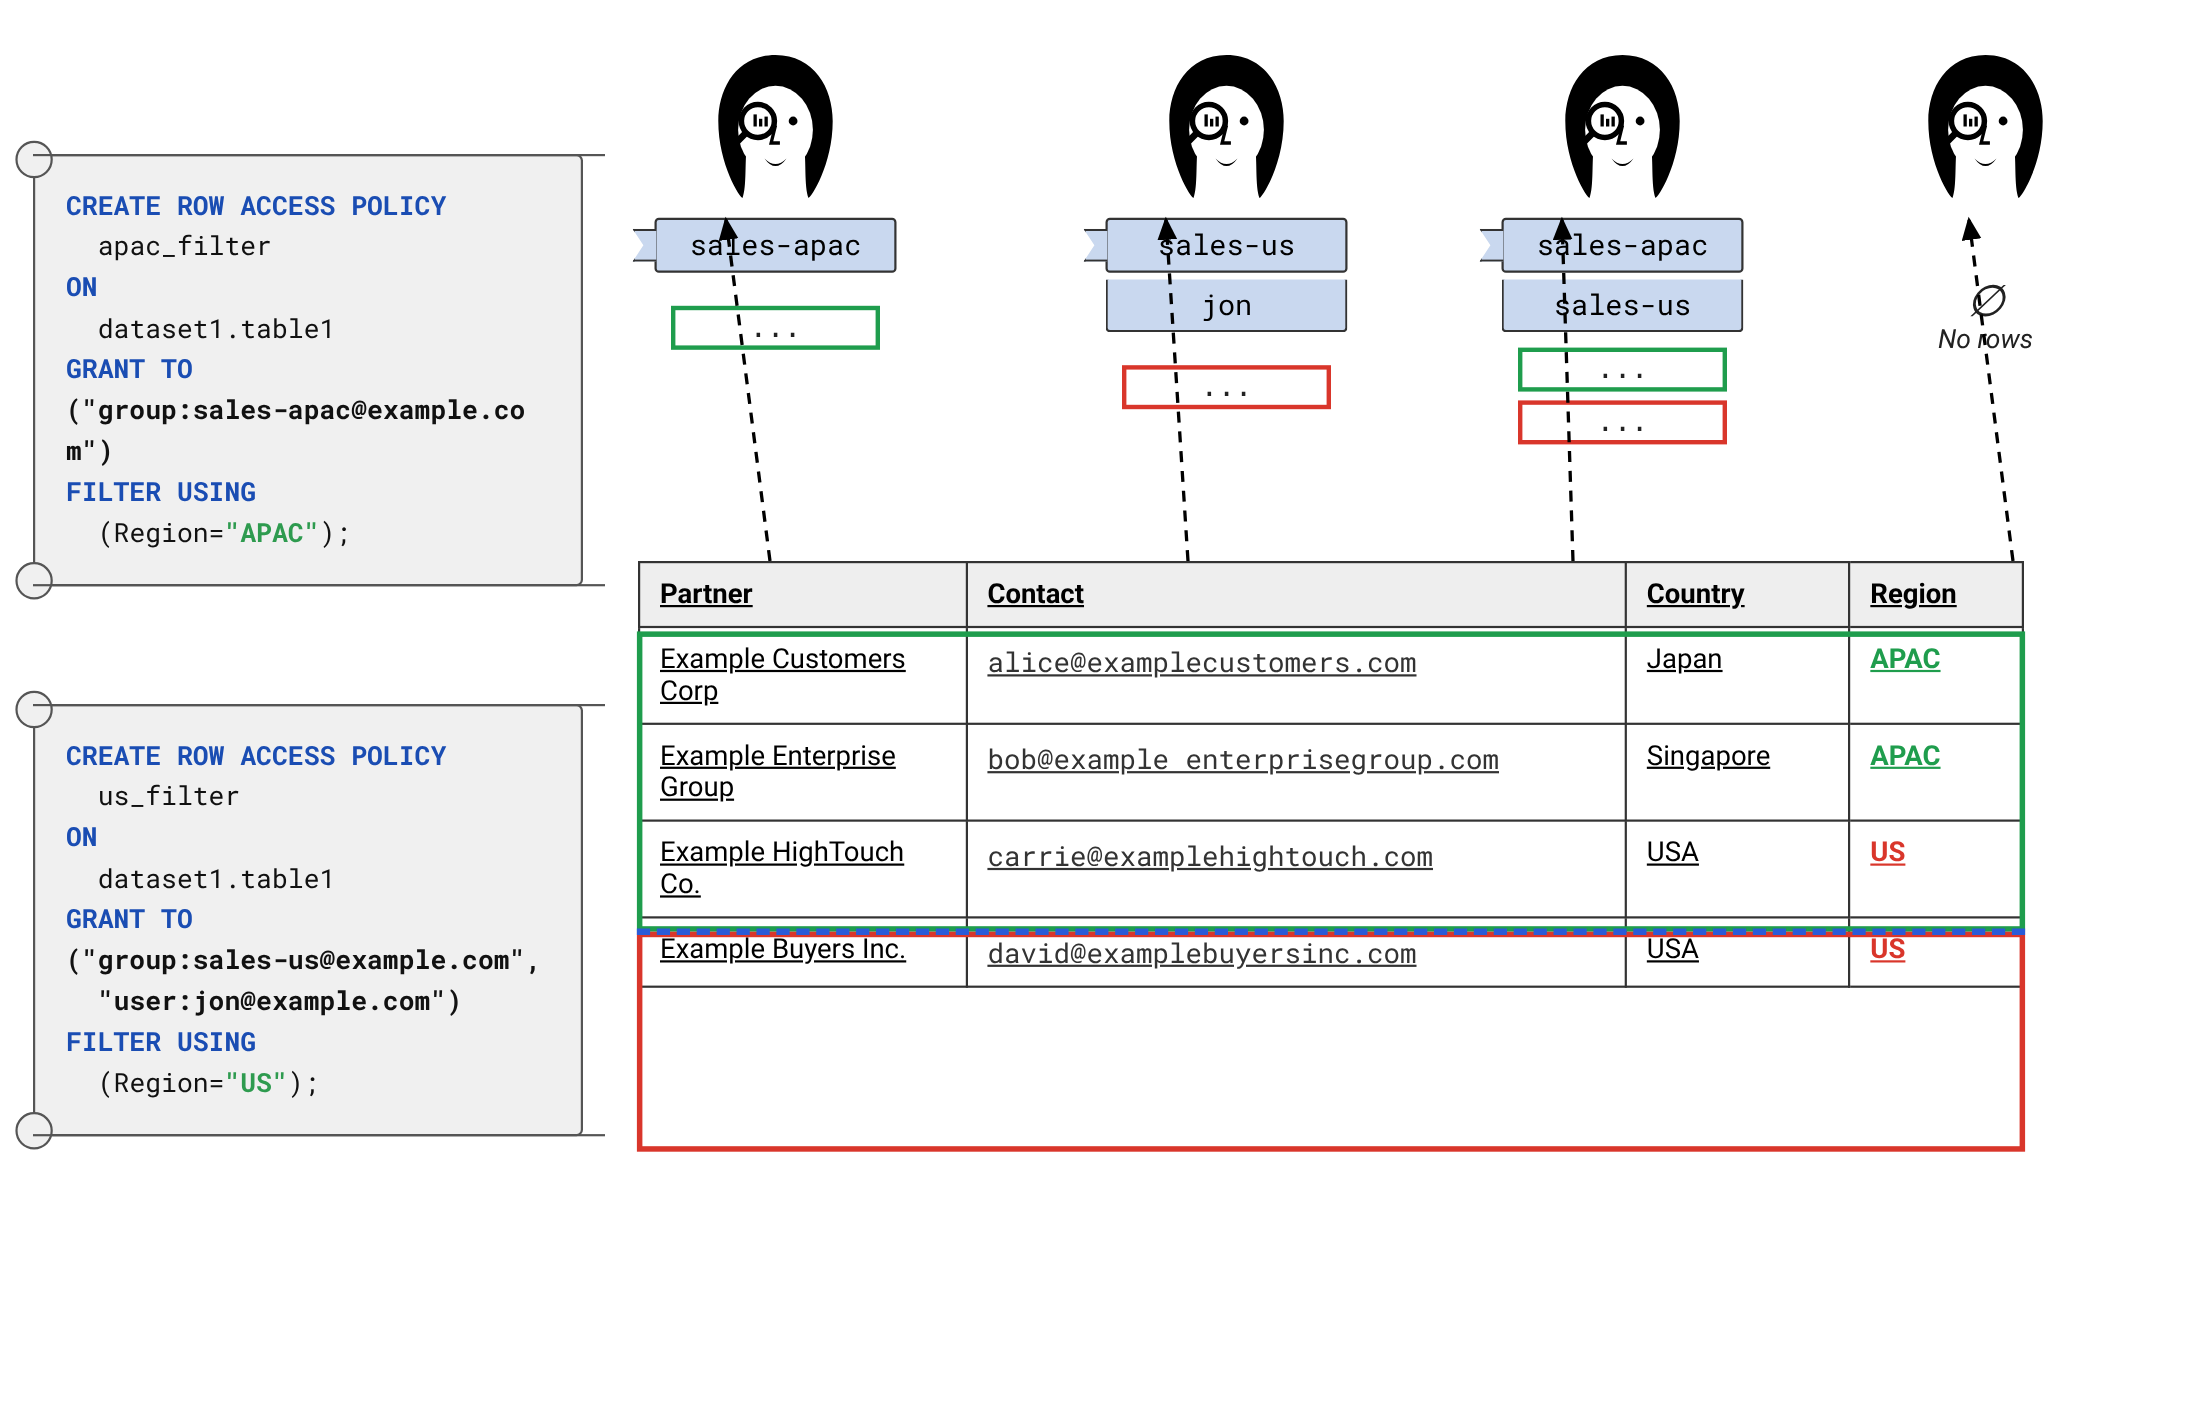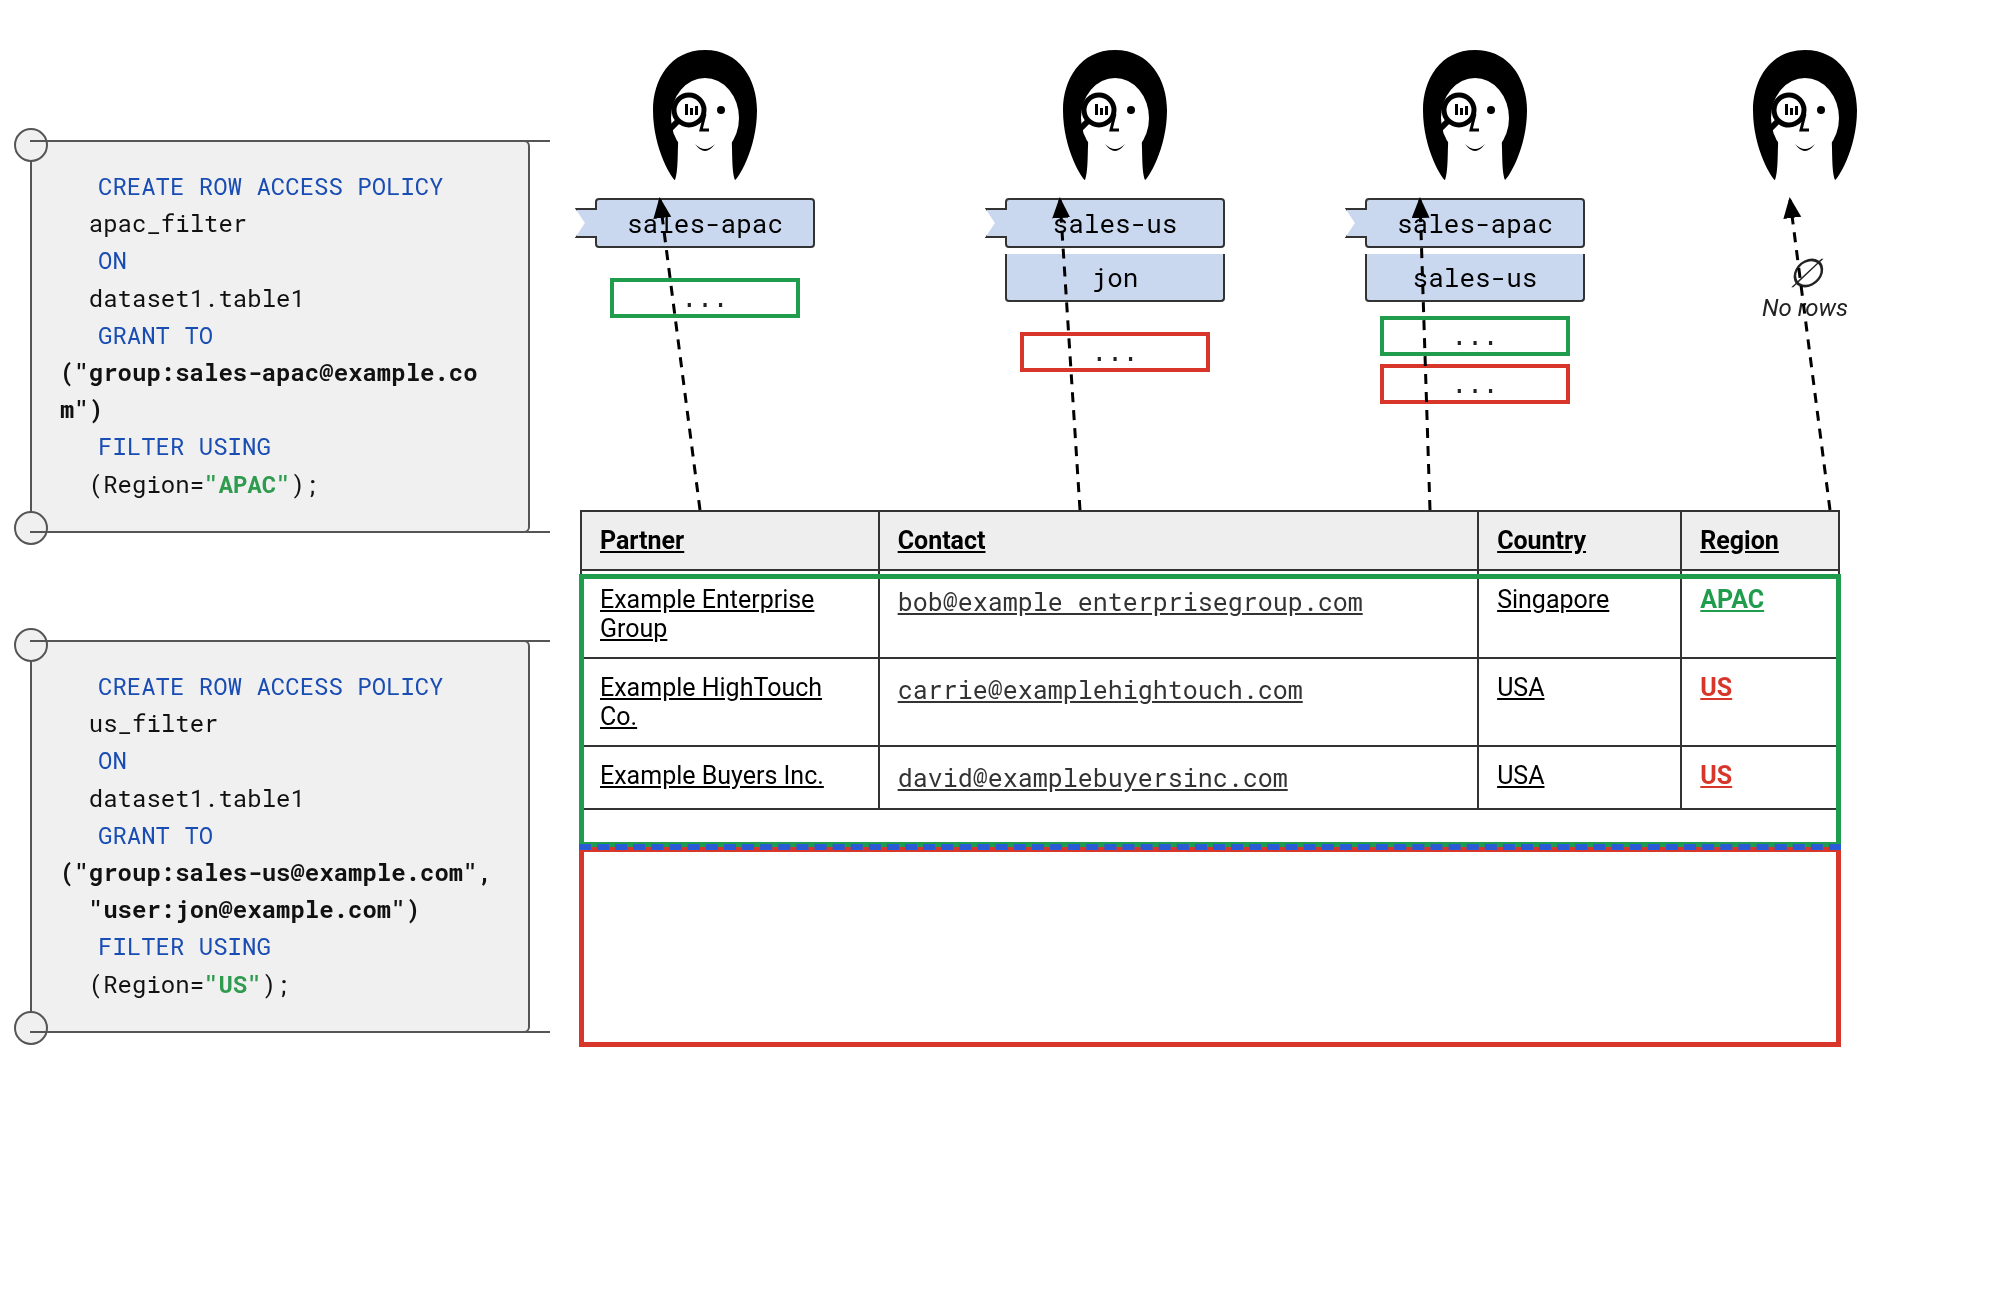--- a/index.html
+++ b/index.html
@@ -36,21 +36,21 @@
   .scroll-box .curl-bottom { bottom: -14px; left: -18px; }
   .scroll-box .bar-top, .scroll-box .bar-bottom {
     position:absolute; left:-2px; right:-22px; height:0;
     border-top:2px solid #555;
   }
   .scroll-box .bar-top { top:-2px; }
   .scroll-box .bar-bottom { bottom:-2px; }
   #policy1 { top: 140px; left: 30px; }
   #policy2 { top: 640px; left: 30px; }
 
-  .kw { color: #1a4db3; font-weight: 400; margin-left: 38px; }
+  .kw { color: #1a4db3; font-weight: 700; }
   .ident { color: #111; }
   .ident.bold { font-weight:700; }
   .str  { color: #2e9b4f; font-weight: 700; }
   .punct { color: #111; text-align: right; }
 
   
   .persona {
     position: absolute;
     top: 40px;
     width: 310px;
@@ -254,20 +254,26 @@
   <thead>
     <tr>
       <th>Partner</th>
       <th>Contact</th>
       <th>Country</th>
       <th>Region</th>
     </tr>
   </thead>
   <tbody>
     <tr>
+      <td style="max-width:220px">Example Customers Corp</td>
+      <td class="contact">alice@examplecustomers.com</td>
+      <td>Japan</td>
+      <td class="region apac">APAC</td>
+    </tr>
+    <tr>
       <td style="max-width:220px">Example Enterprise Group</td>
       <td class="contact" style="max-width:420px; word-break:break-word;">bob@example enterprisegroup.com</td>
       <td>Singapore</td>
       <td class="region apac">APAC</td>
     </tr>
     <tr>
       <td style="max-width:220px">Example HighTouch Co.</td>
       <td class="contact">carrie@examplehightouch.com</td>
       <td>USA</td>
       <td class="region us">US</td>

